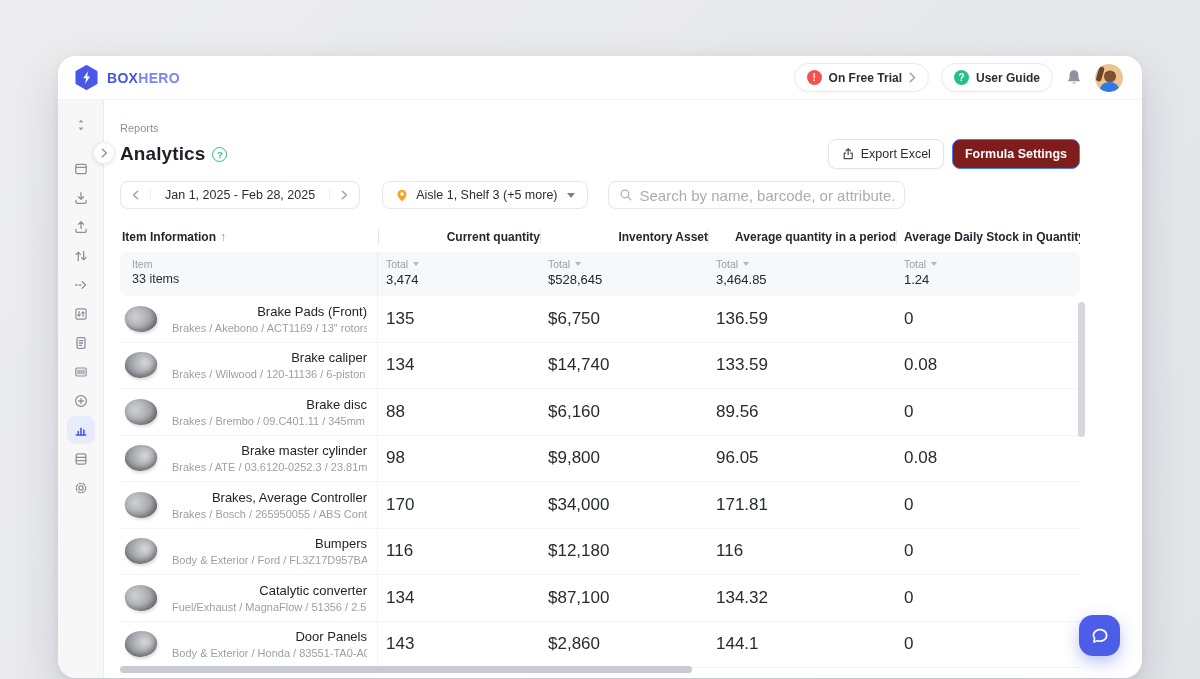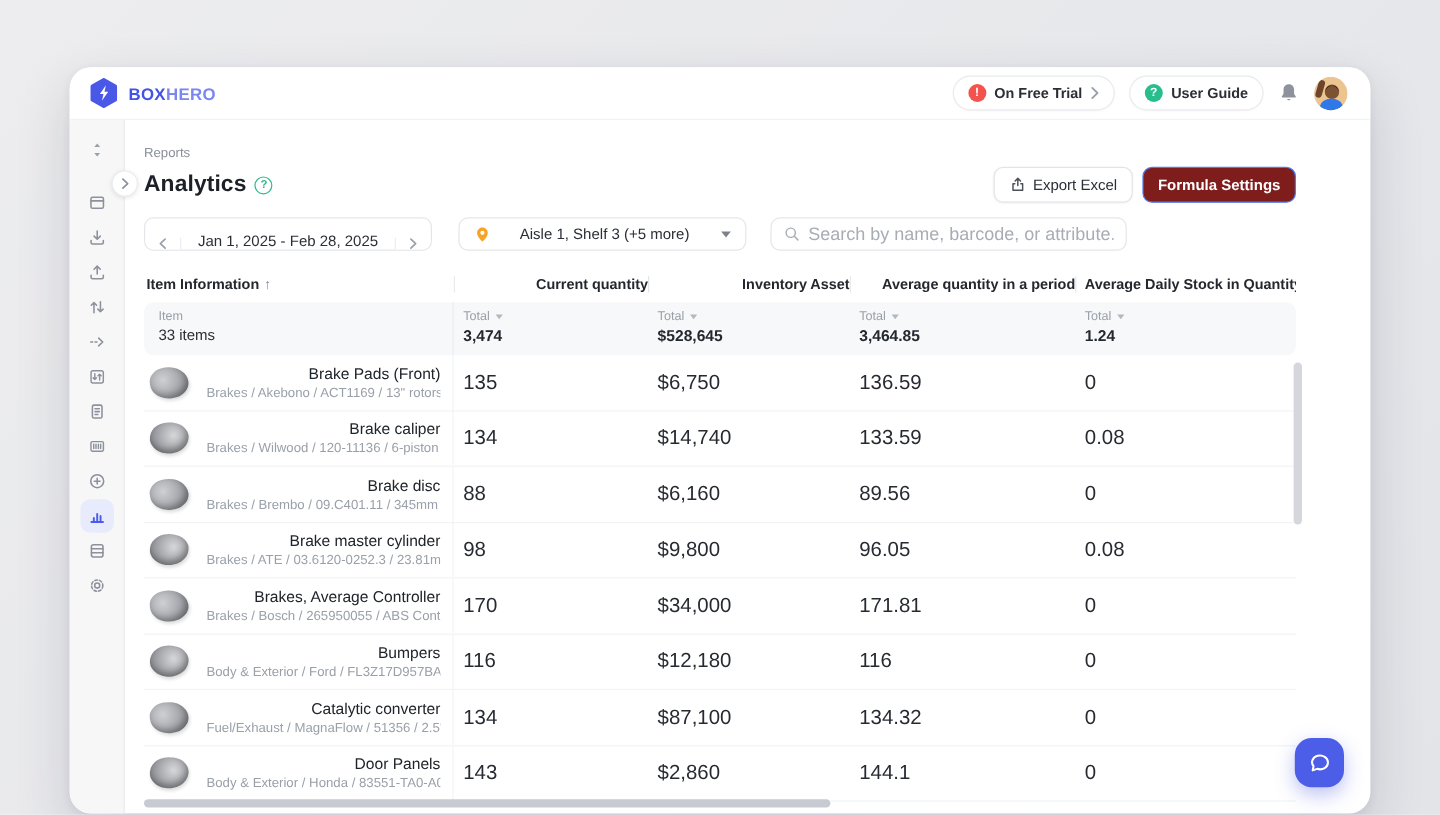--- a/index.html
+++ b/index.html
@@ -51,47 +51,47 @@
   .page-title { font-size:19px; font-weight:700; color:#1d2127; letter-spacing:.1px; }
   .help-dot { width:15px; height:15px; border-radius:50%; border:1.4px solid #2bbd8e; color:#2bbd8e;
               font-size:9.5px; font-weight:700; display:flex; align-items:center; justify-content:center;
               margin-left:7px; cursor:pointer; background:#fff; }
   .title-spacer { flex:1; }
   .btn { height:30px; border-radius:8px; font-family:inherit; font-size:12.5px; cursor:pointer;
          display:flex; align-items:center; gap:6px; padding:0 12px; }
   .btn-light { background:#fff; border:1px solid #e2e4e9; color:#2a2e35; box-shadow:0 1px 2px rgba(0,0,0,.04); }
   .btn-primary { background:#7f1d1d; border:1px solid #4a7af5; color:#fff; font-weight:600; margin-left:8px; }
   .filter-row { margin-top:12px; display:flex; align-items:center; width:960px; }
-  .date-nav { display:flex; align-items:flex-end; height:28px; border:1px solid #e4e6ea; border-radius:8px;
+  .date-nav { display:flex; align-items:center; height:28px; border:1px solid #e4e6ea; border-radius:8px;
               background:#fff; overflow:hidden; }
   .date-chev { width:30px; display:flex; align-items:center; justify-content:center; background:#fff;
                border:none; cursor:pointer; }
   .date-chev.left { border-right:1px solid #eceef1; }
   .date-chev.right { border-left:1px solid #eceef1; }
   .date-label { display:flex; align-items:center; padding:0 14px; font-size:12.5px; color:#2a2e35; }
-  .loc-btn { margin-left:22px; height:28px; display:flex; align-items:center; gap:24px; padding:0 12px;
+  .loc-btn { margin-left:22px; height:28px; display:flex; align-items:center; gap:7px; padding:0 12px;
              border:1px solid #e4e6ea; border-radius:8px; background:#fff; cursor:pointer;
              font-family:inherit; font-size:12.5px; color:#2a2e35; }
   .searchbox { margin-left:20px; width:297px; height:28px; border:1px solid #e4e6ea; border-radius:8px;
                background:#fff; display:flex; align-items:center; gap:7px; padding:0 10px; }
   .searchbox input { border:none; outline:none; flex:1; font-family:inherit; font-size:15px; color:#15803d; background:transparent; }
   .searchbox input::placeholder { color:#a8adb5; }
   
   .grid { display:grid; grid-template-columns:258px 162px 168px 188px 184px; width:960px; }
   .thead { margin-top:12px; height:31px; align-items:center; font-size:12px; font-weight:700; color:#23272e; }
   .th { position:relative; padding-left:8px; white-space:nowrap; overflow:hidden;text-align:right; }
   .th.first { padding-left:2px; display:flex; align-items:center; gap:4px; }
   .th:not(.first)::before { content:''; position:absolute; left:0; top:50%; transform:translateY(-50%);
                             width:1px; height:14px; background:#e3e5e9; }
   .sort-arrow { color:#8a8f98; font-size:12px; font-weight:400; }
   .summary { background:#f7f8fa; border-radius:8px; height:44px; }
   .sum-cell { padding:6px 8px 0 8px; }
   .sum-cell.first { padding-left:12px; border-right:1px solid #ebedf0; }
   .sum-label { font-size:10.5px; color:#9aa0a9; display:flex; align-items:center; gap:5px; }
-  .sum-value { margin-top:2px; font-size:13px; font-weight:700; color:#23272e; }
+  .sum-value { margin-top:2px; font-size:13px; font-weight:400; color:#23272e; }
   .sum-value.plain { font-weight:400; font-size:12.5px; color:#2a2e33; }
   .caret-sm { width:0; height:0; border-left:3.5px solid transparent; border-right:3.5px solid transparent;
               border-top:4.5px solid #b3b8c0; display:inline-block; }
   .caret-md { width:0; height:0; border-left:4px solid transparent; border-right:4px solid transparent;
               border-top:5px solid #7c828c; display:inline-block; margin-left:2px; }
   .trow { height:46.5px; border-bottom:1px solid #f1f3f5; cursor:pointer; }
   .cell { display:flex; align-items:center; min-width:0; }
   .c-item { padding:0 10px 0 2px; gap:12px; border-right:1px solid #f1f3f5; }
   .c-val { padding-left:8px; font-size:17px; color:#272b31; }
   .photo { width:38px; height:34px; position:relative; flex:0 0 38px; }

